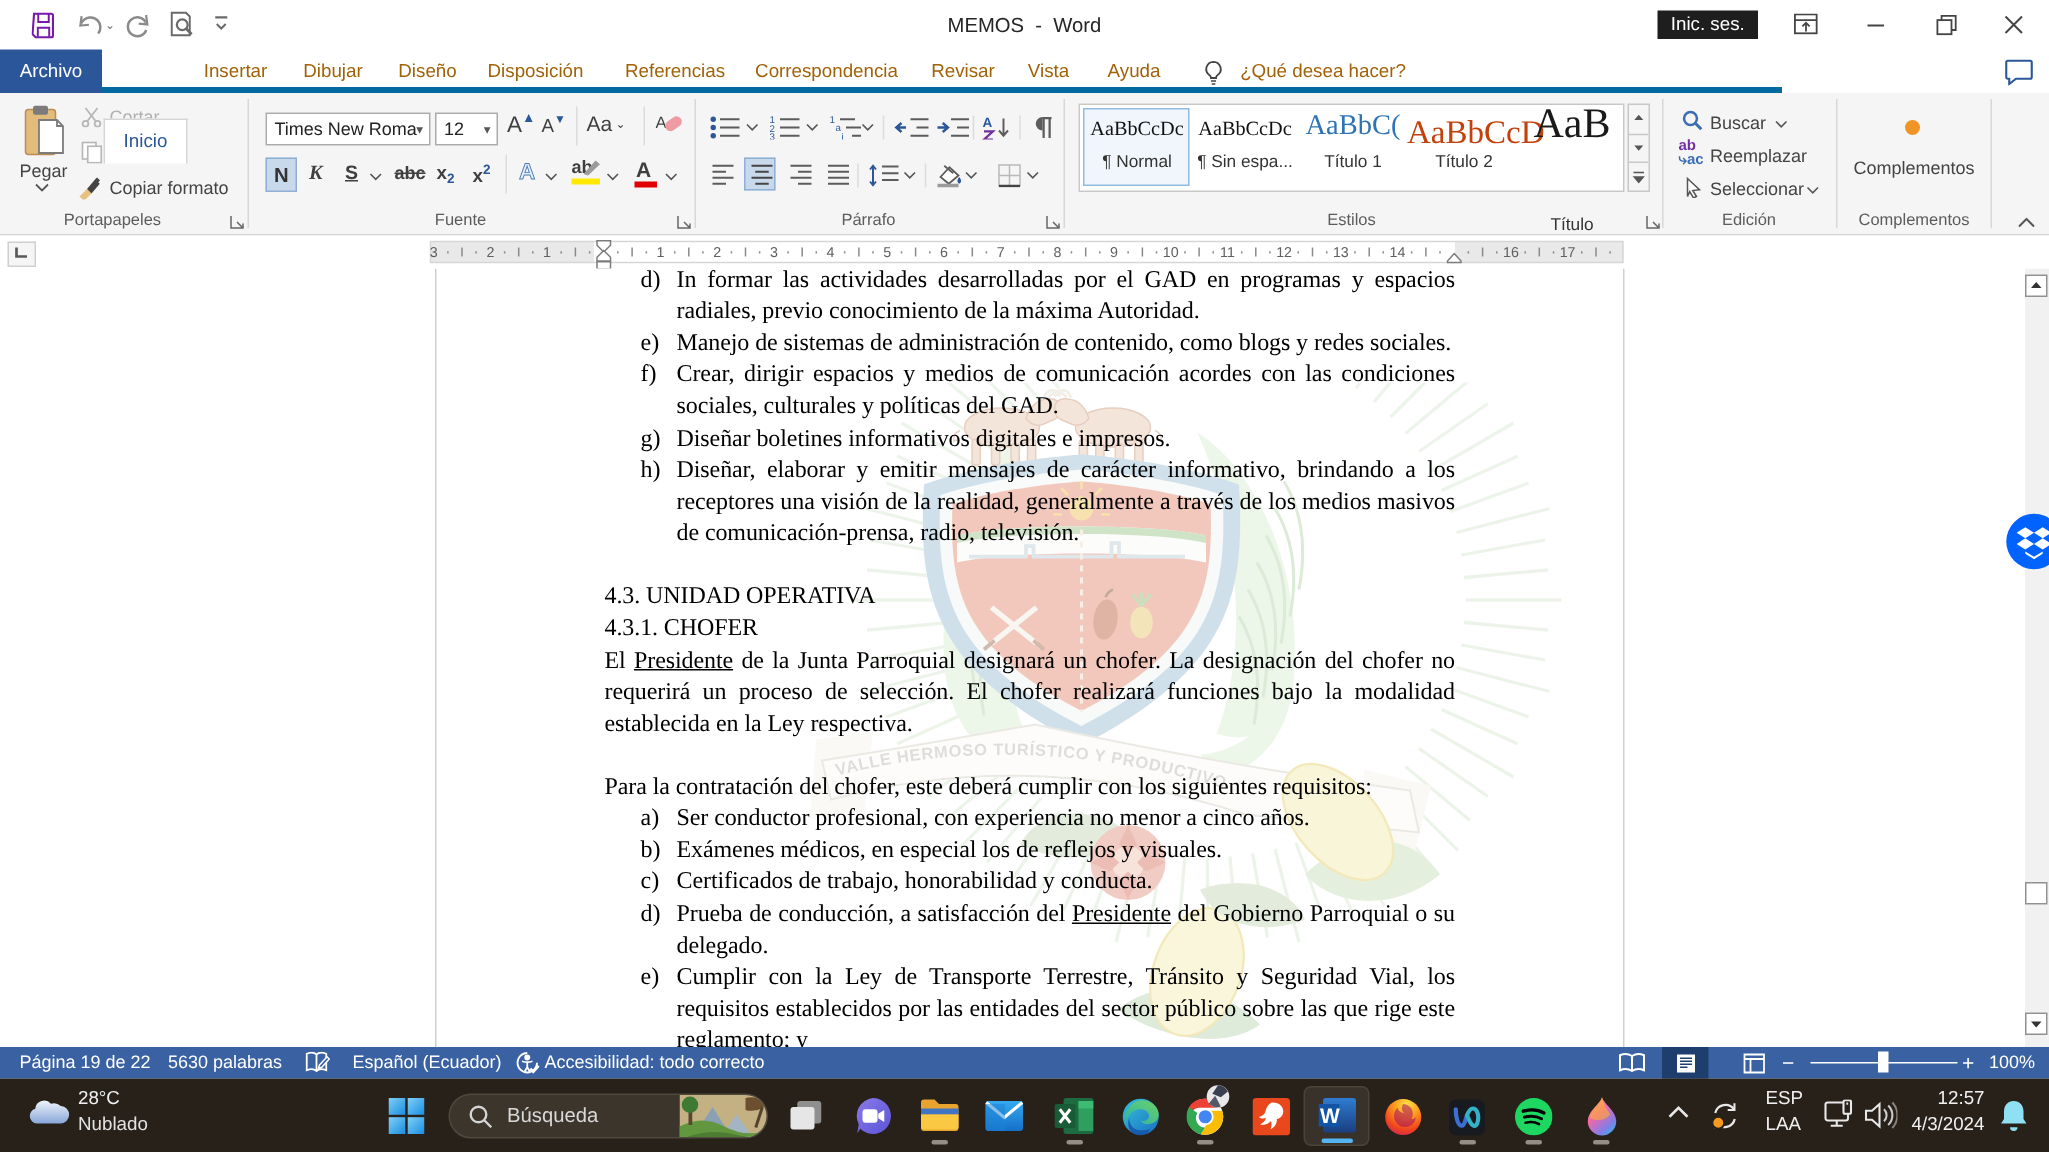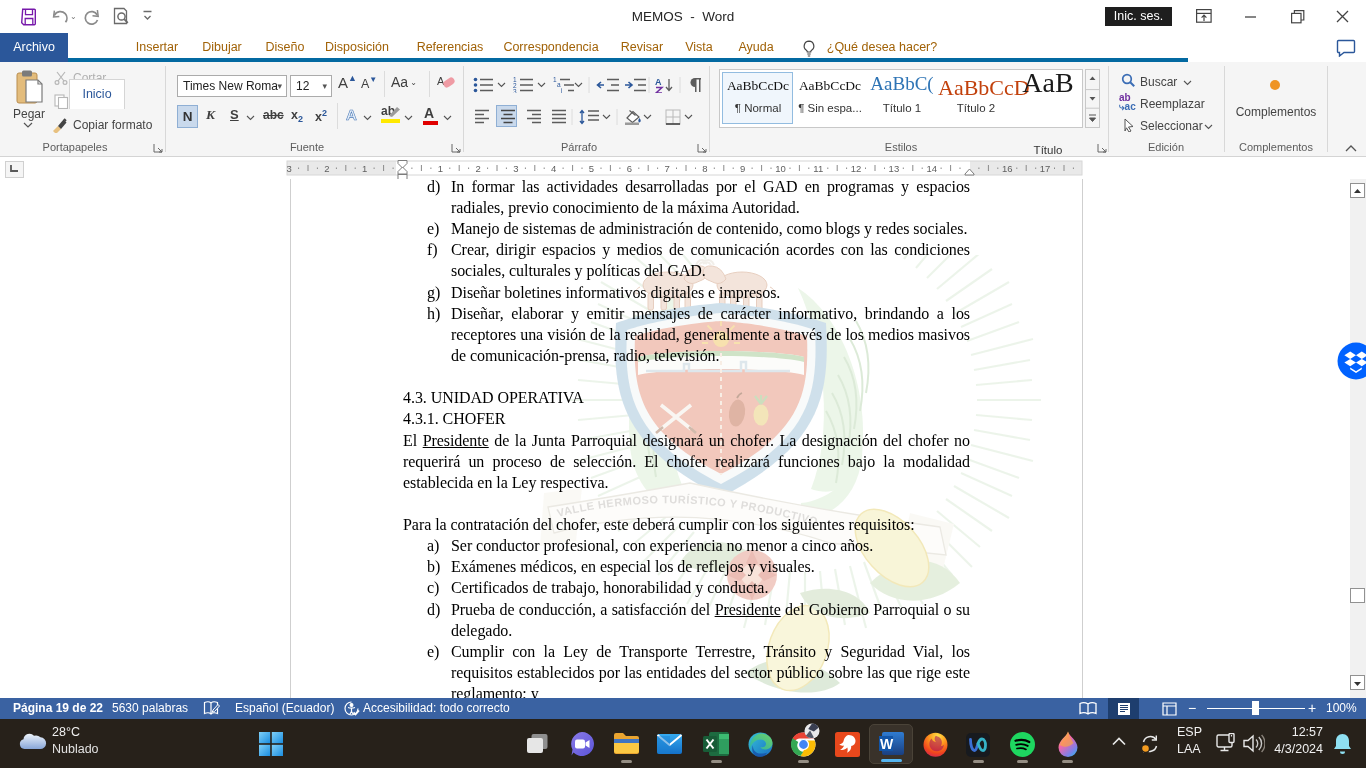--- a/index.html
+++ b/index.html
@@ -655,21 +655,21 @@
       <g fill="#fff">
         <path d="M13.2 9.5 l5.8 3.7 -5.8 3.7 -5.8-3.7 z"></path>
         <path d="M24.8 9.5 l5.8 3.7 -5.8 3.7 -5.8-3.7 z"></path>
         <path d="M13.2 16.9 l5.8 3.7 -5.8 3.7 -5.8-3.7 z"></path>
         <path d="M24.8 16.9 l5.8 3.7 -5.8 3.7 -5.8-3.7 z"></path>
         <path d="M13.2 25.6 l5.8 3.6 5.8-3.6 v1.6 l-5.8 3.7 -5.8-3.7 z"></path>
       </g>
     </svg>
   </div>
   <div id="statusbar" class="abs">
-    <div class="abs" style="left:13px;top:3px;font-weight:bold;">Página 19 de 22</div>
+    <div class="abs" style="left:13px;top:3px;">Página 19 de 22</div>
     <div class="abs" style="left:112px;top:3px;">5630 palabras</div>
     <svg class="abs" style="left:203px;top:3px" width="17" height="15" viewBox="0 0 17 15">
       <path d="M1.5 1.5 c2.5-1 5-1 6.5 0.5 c1.5-1.5 4-1.5 6.5-0.5 v11 c-2.5-1-5-1-6.5 0.5 c-1.5-1.5-4-1.5-6.5-0.5 z M8 2 v11" fill="none" stroke="#fff" stroke-width="1.2"></path>
       <path d="M10 9 L15 3.5 l1.5 1.5 -5 5.5 -2.2 0.7 z" fill="#3a62a2" stroke="#fff" stroke-width="1"></path>
     </svg>
     <div class="abs" style="left:235px;top:3px;">Español (Ecuador)</div>
     <svg class="abs" style="left:343px;top:2px" width="17" height="17" viewBox="0 0 17 17">
       <g fill="none" stroke="#fff" stroke-width="1.2">
         <path d="M8.5 2 a6.5 6.5 0 1 0 6.5 6.5"></path>
         <circle cx="8.5" cy="5" r="1.4" fill="#fff"></circle>
@@ -714,20 +714,38 @@
           <linearGradient id="wg" x1="0" y1="0" x2="1" y2="1">
             <stop offset="0" stop-color="#7fd0f8"></stop>
             <stop offset="1" stop-color="#1a8de0"></stop>
           </linearGradient>
         </defs>
       <rect x="0" y="0" width="11.2" height="11.2" fill="url(#wg)"></rect>
       <rect x="12.8" y="0" width="11.2" height="11.2" fill="url(#wg)"></rect>
       <rect x="0" y="12.8" width="11.2" height="11.2" fill="url(#wg)"></rect>
       <rect x="12.8" y="12.8" width="11.2" height="11.2" fill="url(#wg)"></rect>
     </svg>
+    <div class="abs" style="left:299px;top:10px;width:213px;height:30px;border-radius:15px;background:#3b352c;border:1px solid #50493e;overflow:hidden;">
+      <svg class="abs" style="left:12px;top:6px" width="17" height="17" viewBox="0 0 17 17">
+        <circle cx="7" cy="7" r="5.2" fill="none" stroke="#d5d5d5" stroke-width="1.6"></circle>
+        <path d="M11 11 l4.5 4.5" stroke="#d5d5d5" stroke-width="1.6"></path>
+      </svg>
+      <div class="abs" style="left:38px;top:6px;font-size:13.5px;color:#d8d8d8;">Búsqueda</div>
+      <svg class="abs" style="left:153px;top:0px" width="60" height="30" viewBox="0 0 60 30">
+        <rect width="60" height="30" fill="#c3b183"></rect>
+        <path d="M8 30 L22 8 L36 30 z" fill="#8aa0b5"></path>
+        <path d="M26 30 L38 13 L50 30 z" fill="#a3b4c2"></path>
+        <path d="M0 30 L0 21 Q15 13 30 21 Q45 29 60 23 L60 30 z" fill="#63973f"></path>
+        <path d="M0 30 Q20 21 40 27 Q52 30 60 27 L60 30 z" fill="#4c7d31"></path>
+        <rect x="6" y="7" width="2.5" height="13" fill="#5a4630"></rect>
+        <circle cx="7" cy="6.5" r="5.5" fill="#3f7a35"></circle>
+        <path d="M44 2 q9 -2 14 5 q-7 5 -14 3 z" fill="#6b4f2e"></path>
+        <rect x="52" y="8" width="2" height="14" fill="#54422c" transform="rotate(18 53 15)"></rect>
+      </svg>
+    </div>
     <svg class="abs" style="left:526px;top:14px" width="23" height="22" viewBox="0 0 23 22">
       <rect x="5.5" y="1" width="16" height="15" rx="2" fill="#8f8f8f"></rect>
       <rect x="1" y="5" width="16" height="15" rx="2" fill="#e6e6e6"></rect>
     </svg>
     <svg class="abs" style="left:569px;top:12px" width="26" height="26" viewBox="0 0 26 26">
       <defs>
           <linearGradient id="ch" x1="0" y1="0" x2="1" y2="1">
             <stop offset="0" stop-color="#8a7ae8"></stop>
             <stop offset="1" stop-color="#5b54d8"></stop>
           </linearGradient>

